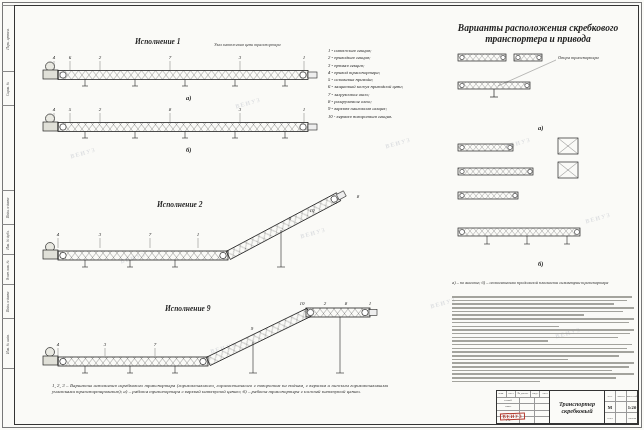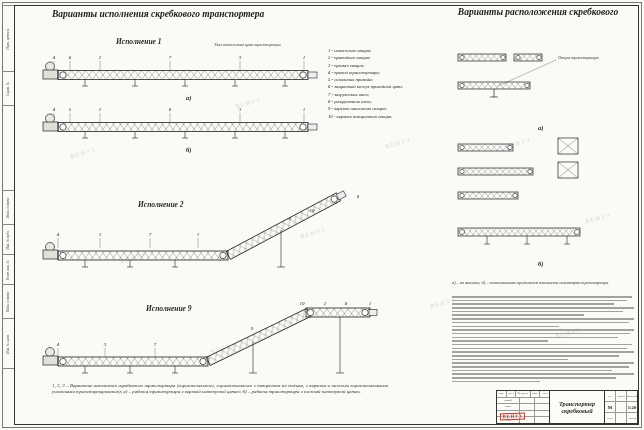--- a/index.html
+++ b/index.html
@@ -3,22 +3,22 @@
 <meta charset="utf-8">
 <style>
   html,body{margin:0;padding:0;background:#e9e9e9;}
   .sheet{position:relative;width:644px;height:430px;background:#fafaf7;overflow:hidden;
          font-family:"Liberation Serif",serif;color:#2b2b2b;}
   .frame-outer{position:absolute;left:2px;top:2px;right:2px;bottom:2px;border:1px solid #777;}
   .frame-inner{position:absolute;left:14px;top:5px;right:5px;bottom:5px;border:1px solid #333;}
   .vbox{position:absolute;left:2px;width:12px;border-top:1px solid #888;display:flex;align-items:center;justify-content:center;}
   .vbox span{transform:rotate(-90deg);white-space:nowrap;font-size:3.6px;font-style:italic;color:#555;}
   .title{position:absolute;font-style:italic;font-weight:bold;font-size:9.5px;color:#222;}
-  .t-right{text-align:center;line-height:1.2;}
-  .lbl-exec{position:absolute;font-style:italic;font-weight:bold;font-size:7.5px;}
+  .t-right{text-align:center;line-height:1.2;margin-top:16px;}
+  .lbl-exec{position:absolute;font-style:italic;font-weight:bold;font-size:7.5px;margin-left:19px;}
   .small-head{position:absolute;font-style:italic;font-size:4.2px;color:#333;}
   .legend{position:absolute;left:328px;top:47px;width:128px;font-size:4.7px;font-style:italic;line-height:1.55;color:#222;}
   .legend div{white-space:nowrap;}
   .draw{position:absolute;}
   svg text{font-family:"Liberation Serif",serif;font-style:italic;fill:#222;}
   .callout{font-size:5px;}
   .marker{font-size:6.5px;font-weight:bold;}
   .wm{position:absolute;font-size:6px;font-weight:bold;color:rgba(70,80,110,0.16);
       transform:rotate(-16deg);letter-spacing:1.2px;}
   .support-label{position:absolute;left:558px;top:55px;font-size:4.4px;font-style:italic;}
@@ -78,23 +78,23 @@
   <span class="wm" style="left:235px;top:100px">ВЕИУЗ</span>
   <span class="wm" style="left:385px;top:140px">ВЕИУЗ</span>
   <span class="wm" style="left:120px;top:255px">ВЕИУЗ</span>
   <span class="wm" style="left:300px;top:230px">ВЕИУЗ</span>
   <span class="wm" style="left:430px;top:300px">ВЕИУЗ</span>
   <span class="wm" style="left:505px;top:140px">ВЕИУЗ</span>
   <span class="wm" style="left:585px;top:215px">ВЕИУЗ</span>
   <span class="wm" style="left:210px;top:345px">ВЕИУЗ</span>
   <span class="wm" style="left:555px;top:330px">ВЕИУЗ</span>
 
-  <div class="title" style="left:52px;top:9px;width:240px">Варианты исполнения скребкового транспортера</div>
   <div class="title t-right" style="left:440px;top:7px;width:196px">
     <div>Варианты расположения скребкового</div>
+    <div>транспортера и привода</div>
   </div>
 
   <span class="lbl-exec" style="left:116px;top:37px">Исполнение  1</span>
   <span class="lbl-exec" style="left:138px;top:200px">Исполнение  2</span>
   <span class="lbl-exec" style="left:146px;top:304px">Исполнение  9</span>
 
   <span class="small-head" style="left:214px;top:42px">Узел натяжения цепи транспортера</span>
 
   <div class="legend">
     <div>1 -  натяжная секция;</div>

